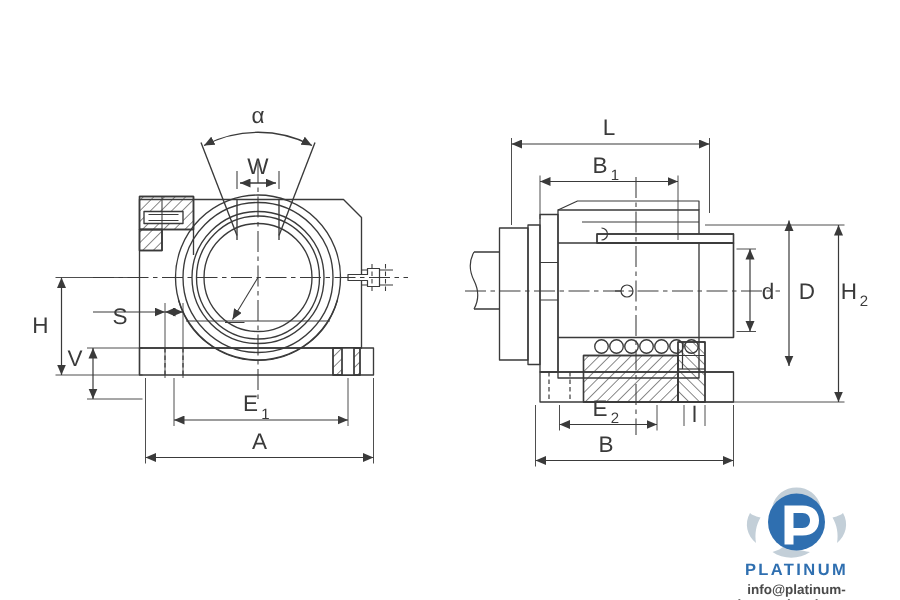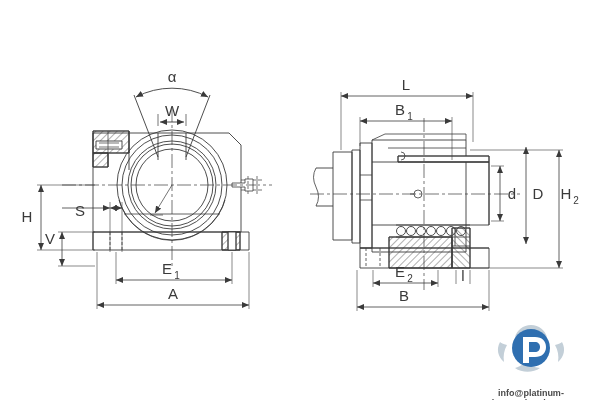--- a/index.html
+++ b/index.html
@@ -298,16 +298,17 @@
       <g>
         <path d="M39,3 C31,3 25,8 23,15 C28,11 34,9 39,9 C44,9 50,11 55,15 C53,8 47,3 39,3 Z" fill="#c3cfd8"></path>
         <path d="M8,20 C4,27 6,35 12,40 C11,34 12,28 15,23 C11,22 9,21 8,20 Z" fill="#c3cfd8"></path>
         <path d="M70,20 C74,27 72,35 66,40 C67,34 66,28 63,23 C67,22 69,21 70,20 Z" fill="#c3cfd8"></path>
         <path d="M23,46 C30,51 41,51 48,46 C42,45 36,44 32,41 C29,44 26,45 23,46 Z" fill="#c3cfd8"></path>
         <circle cx="39" cy="26" r="19" fill="#2f6fb0"></circle>
         <path d="M31,15 L43,15 C50,15 54,19 54,25 C54,31 50,35 43,35 L37,35 L37,41 L31,41 Z" fill="#ffffff"></path>
         <path d="M37,20 L43,20 C46,20 48,22 48,25 C48,28 46,30 43,30 L37,30 Z" fill="#2f6fb0"></path>
       </g>
     </svg>
+    <div class="wm-name">PLATINUM</div>
     <div class="wm-mail">info@platinum-international.store</div>
   </div>
 
 </div>
 
 </body></html>

